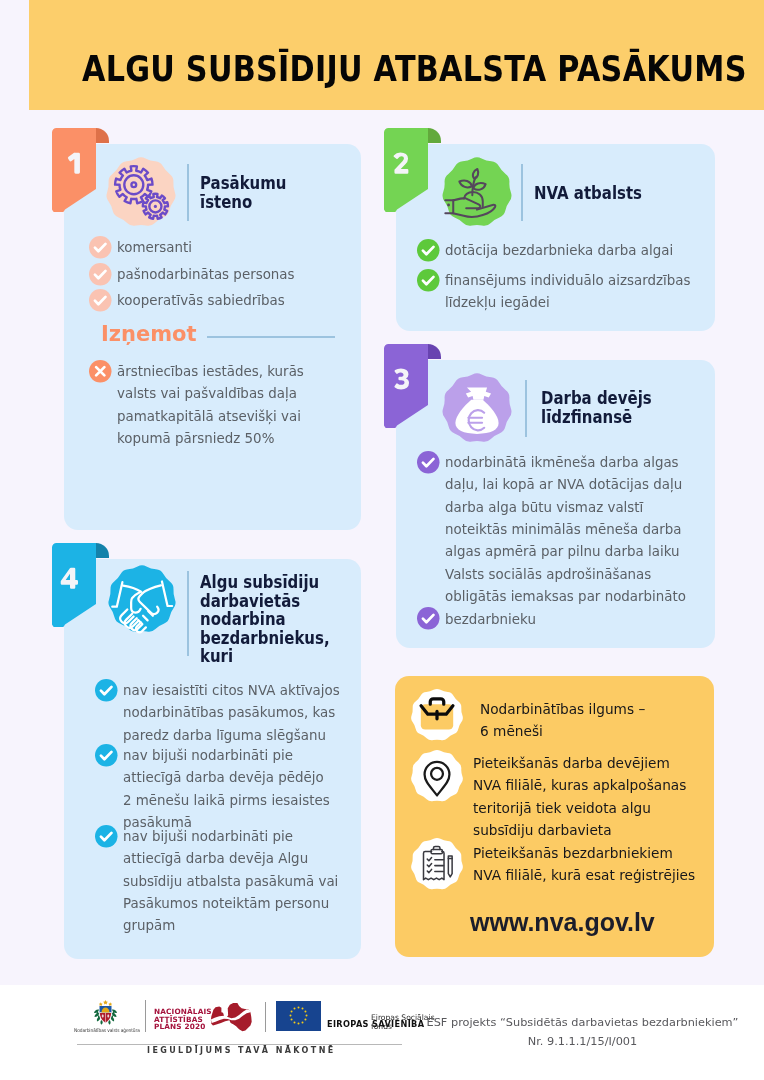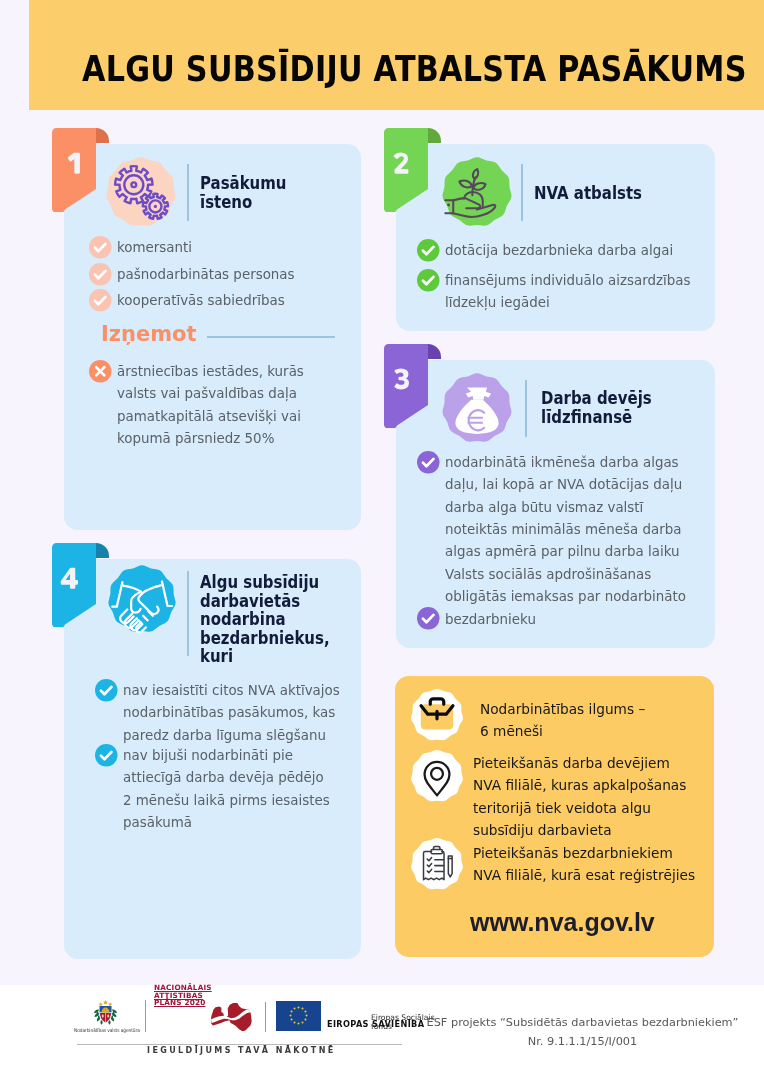--- a/index.html
+++ b/index.html
@@ -274,20 +274,27 @@
     </svg>
     <div class="rowtext">nav iesaistīti citos NVA aktīvajos nodarbinātības pasākumos, kas paredz darba līguma slēgšanu</div>
   </div>
   <div class="row" style="left:95px;top:744px;width:257px;">
     <svg class="bullet" viewBox="0 0 24 24">
       <circle cx="12" cy="12" r="12" fill="#1CB3E5"></circle>
       <path d="M6.3 12.4l3.7 3.8 7.6-7.8" fill="none" stroke="#FFFFFF" stroke-width="2.9" stroke-linecap="round" stroke-linejoin="round"></path>
     </svg>
     <div class="rowtext">nav bijuši nodarbināti pie attiecīgā darba devēja pēdējo 2 mēnešu laikā pirms iesaistes pasākumā</div>
   </div>
+  <div class="row" style="left:95px;top:825px;width:264px;">
+    <svg class="bullet" viewBox="0 0 24 24">
+      <circle cx="12" cy="12" r="12" fill="#1CB3E5"></circle>
+      <path d="M6.3 12.4l3.7 3.8 7.6-7.8" fill="none" stroke="#FFFFFF" stroke-width="2.9" stroke-linecap="round" stroke-linejoin="round"></path>
+    </svg>
+    <div class="rowtext">nav bijuši nodarbināti pie attiecīgā darba devēja Algu subsīdiju atbalsta pasākumā vai Pasākumos noteiktām personu grupām</div>
+  </div>
 
   <div class="card yellow" style="left:395px;top:676px;width:319px;height:281px;"></div>
 
   <svg class="blob" style="left:410px;top:688px;" width="54" height="54" viewBox="0 0 100 100">
     <path fill="#FFFFFF" d="M43.7 3.4Q50.0 0.0 56.3 3.4Q62.7 6.8 69.9 7.4Q77.0 7.9 80.5 14.2Q84.0 20.5 89.7 24.9Q95.5 29.2 95.0 36.4Q94.5 43.6 97.0 50.4Q99.5 57.1 95.2 62.9Q90.9 68.7 89.4 75.7Q87.8 82.7 81.1 85.3Q74.3 87.9 69.2 92.9Q64.1 98.0 57.0 96.5Q50.0 95.0 43.0 96.5Q35.9 98.0 30.8 92.9Q25.7 87.9 18.9 85.3Q12.2 82.7 10.6 75.7Q9.1 68.7 4.8 62.9Q0.5 57.1 3.0 50.4Q5.5 43.6 5.0 36.4Q4.5 29.2 10.3 24.9Q16.0 20.5 19.5 14.2Q23.0 7.9 30.1 7.4Q37.3 6.8 43.7 3.4Z"></path>
     <rect x="20" y="30" width="60" height="47" rx="8" fill="#FCCB64"></rect>
     <g fill="none" stroke="#0B0B0B" stroke-width="6" stroke-linecap="round" stroke-linejoin="round">
       <path d="M37.5 30 V25.5 a5.5 5.5 0 0 1 5.5 -5.5 h14 a5.5 5.5 0 0 1 5.5 5.5 V30"></path>
       <path d="M20.5 33 L33 48.5 H67 L79.5 33"></path>
       <path d="M50 43.5 V57"></path>
@@ -365,21 +372,21 @@
       <path d="M35 62 h8 v4 h-8Z"></path>
         <path d="M37 58 h4 v12 h-4Z"></path>
       <path d="M57 62 h8 v4 h-8Z"></path>
         <path d="M59 58 h4 v12 h-4Z"></path>
     </g>
   </svg>
   <div class="agcap" style="left:74px;top:1027px;">Nodarbinātības valsts aģentūra</div>
 
   <div class="vline" style="left:145px;top:1000px;height:32px;"></div>
 
-  <div class="plantext" style="left:154px;top:984px;text-decoration:underline;">
+  <div class="plantext" style="left:154px;top:1008px;">
     <div>NACIONĀLAIS</div>
     <div>ATTĪSTĪBAS</div>
     <div>PLĀNS 2020</div>
   </div>
 
   <svg style="position:absolute;left:205px;top:1001px;" width="53" height="32" viewBox="2 6 108 76">
     <path fill="#A61C2B" d="M7 52 L8 43 L13 27 L18 21 L27 19 L32 22 L32 33 L36 34 L39 44 L44 46 L48 40 L47 23 L52 15 L60 11 L70 11 L74 18 L80 23 L88 25 L97 27 L101 33 L103 44 L104 55 L101 64 L95 70 L89 76 L82 78 L74 73 L67 66 L60 61 L54 58 L51 52 L41 54 L31 58 L20 62 L12 64 L8 60Z"></path>
     <path fill="#FFFFFF" d="M7 50 L16 46 L27 42 L38 41 L47 44 L56 47 L65 45 L74 39 L84 31 L92 26 L99 28 L101 33 L92 35 L83 41 L74 48 L65 52 L56 52 L47 49 L38 48 L28 51 L18 55 L9 58Z"></path>
   </svg>
 

